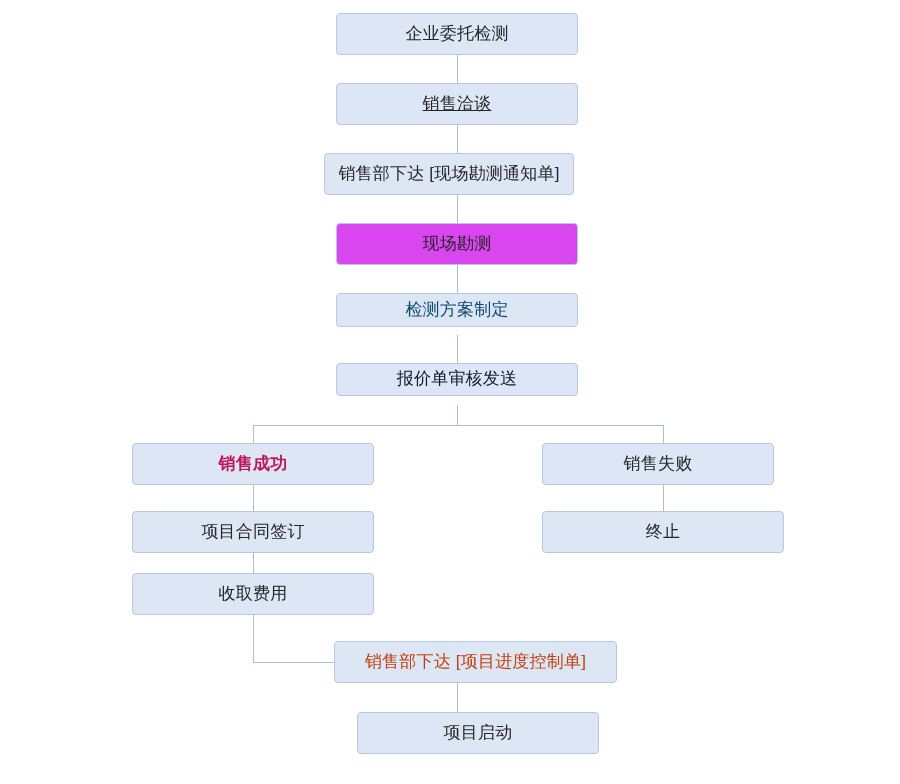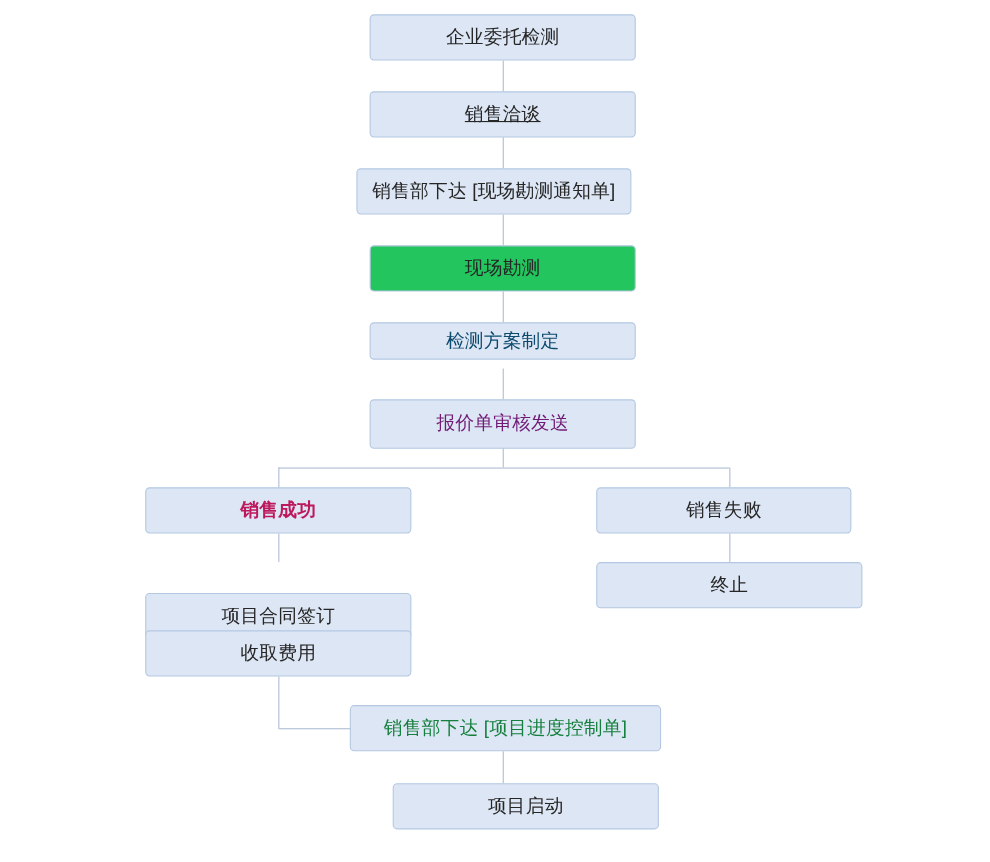--- a/index.html
+++ b/index.html
@@ -57,23 +57,23 @@
     <div class="edge v" style="left: 663px; top: 425px; height: 18px; background: rgb(174, 189, 212);"></div>
     <div class="edge v" style="left: 253px; top: 485px; height: 26px; background: rgb(174, 189, 212);"></div>
     <div class="edge v" style="left: 663px; top: 485px; height: 26px; background: rgb(174, 189, 212);"></div>
     <div class="edge v" style="left: 253px; top: 553px; height: 20px; background: rgb(174, 189, 212);"></div>
     <div class="edge v" style="left: 253px; top: 615px; height: 47px; background: rgb(174, 189, 212);"></div>
     <div class="edge h" style="left: 253px; top: 662px; width: 81px; background: rgb(174, 189, 212);"></div>
     <div class="edge v" style="left: 457px; top: 683px; height: 29px; background: rgb(174, 189, 212);"></div>
     <div class="node" style="left: 336px; top: 13px; width: 242px; height: 42px; background: rgb(220, 230, 244); border-color: rgb(180, 200, 226); color: rgb(38, 38, 38);">企业委托检测</div>
     <div class="node" style="left: 336px; top: 83px; width: 242px; height: 42px; background: rgb(220, 230, 244); border-color: rgb(180, 200, 226); color: rgb(38, 38, 38); text-decoration: underline;">销售洽谈</div>
     <div class="node" style="left: 324px; top: 153px; width: 250px; height: 42px; background: rgb(220, 230, 244); border-color: rgb(180, 200, 226); color: rgb(38, 38, 38);">销售部下达 [现场勘测通知单]</div>
-    <div class="node" style="left: 336px; top: 223px; width: 242px; height: 42px; background: #22c55e; border-color: rgb(180, 200, 226); color: rgb(38, 38, 38);">现场勘测</div>
+    <div class="node" style="left: 336px; top: 223px; width: 242px; height: 42px; background: #d946ef; border-color: rgb(180, 200, 226); color: rgb(38, 38, 38);">现场勘测</div>
     <div class="node" style="left: 336px; top: 293px; width: 242px; height: 34px; background: rgb(220, 230, 244); border-color: rgb(180, 200, 226); color: #0c4a6e;">检测方案制定</div>
-    <div class="node" style="left: 336px; top: 363px; width: 242px; height: 45px; background: rgb(220, 230, 244); border-color: rgb(180, 200, 226); color: #701a75;">报价单审核发送</div>
+    <div class="node" style="left: 336px; top: 363px; width: 242px; height: 33px; background: rgb(220, 230, 244); border-color: rgb(180, 200, 226); color: #0f172a;">报价单审核发送</div>
     <div class="node" style="left: 132px; top: 443px; width: 242px; height: 42px; background: rgb(220, 230, 244); border-color: rgb(180, 200, 226); color: #be185d; font-weight: bold;">销售成功</div>
     <div class="node" style="left: 542px; top: 443px; width: 232px; height: 42px; background: rgb(220, 230, 244); border-color: rgb(180, 200, 226); color: rgb(38, 38, 38);">销售失败</div>
-    <div class="node" style="left: 132px; top: 511px; width: 242px; height: 42px; background: rgb(220, 230, 244); border-color: rgb(180, 200, 226); color: rgb(38, 38, 38); margin-top: 28px;">项目合同签订</div>
+    <div class="node" style="left: 132px; top: 511px; width: 242px; height: 42px; background: rgb(220, 230, 244); border-color: rgb(180, 200, 226); color: rgb(38, 38, 38);">项目合同签订</div>
     <div class="node" style="left: 542px; top: 511px; width: 242px; height: 42px; background: rgb(220, 230, 244); border-color: rgb(180, 200, 226); color: rgb(38, 38, 38);">终止</div>
     <div class="node" style="left: 132px; top: 573px; width: 242px; height: 42px; background: rgb(220, 230, 244); border-color: rgb(180, 200, 226); color: rgb(38, 38, 38);">收取费用</div>
-    <div class="node" style="left: 318px; top: 641px; width: 283px; height: 42px; background: rgb(220, 230, 244); border-color: rgb(180, 200, 226); color: #15803d;">销售部下达 [项目进度控制单]</div>
+    <div class="node" style="left: 334px; top: 641px; width: 283px; height: 42px; background: rgb(220, 230, 244); border-color: rgb(180, 200, 226); color: #c2410c;">销售部下达 [项目进度控制单]</div>
     <div class="node" style="left: 357px; top: 712px; width: 242px; height: 42px; background: rgb(220, 230, 244); border-color: rgb(180, 200, 226); color: rgb(38, 38, 38); text-align: center;">项目启动</div>
   </div>
 
 </body></html>

